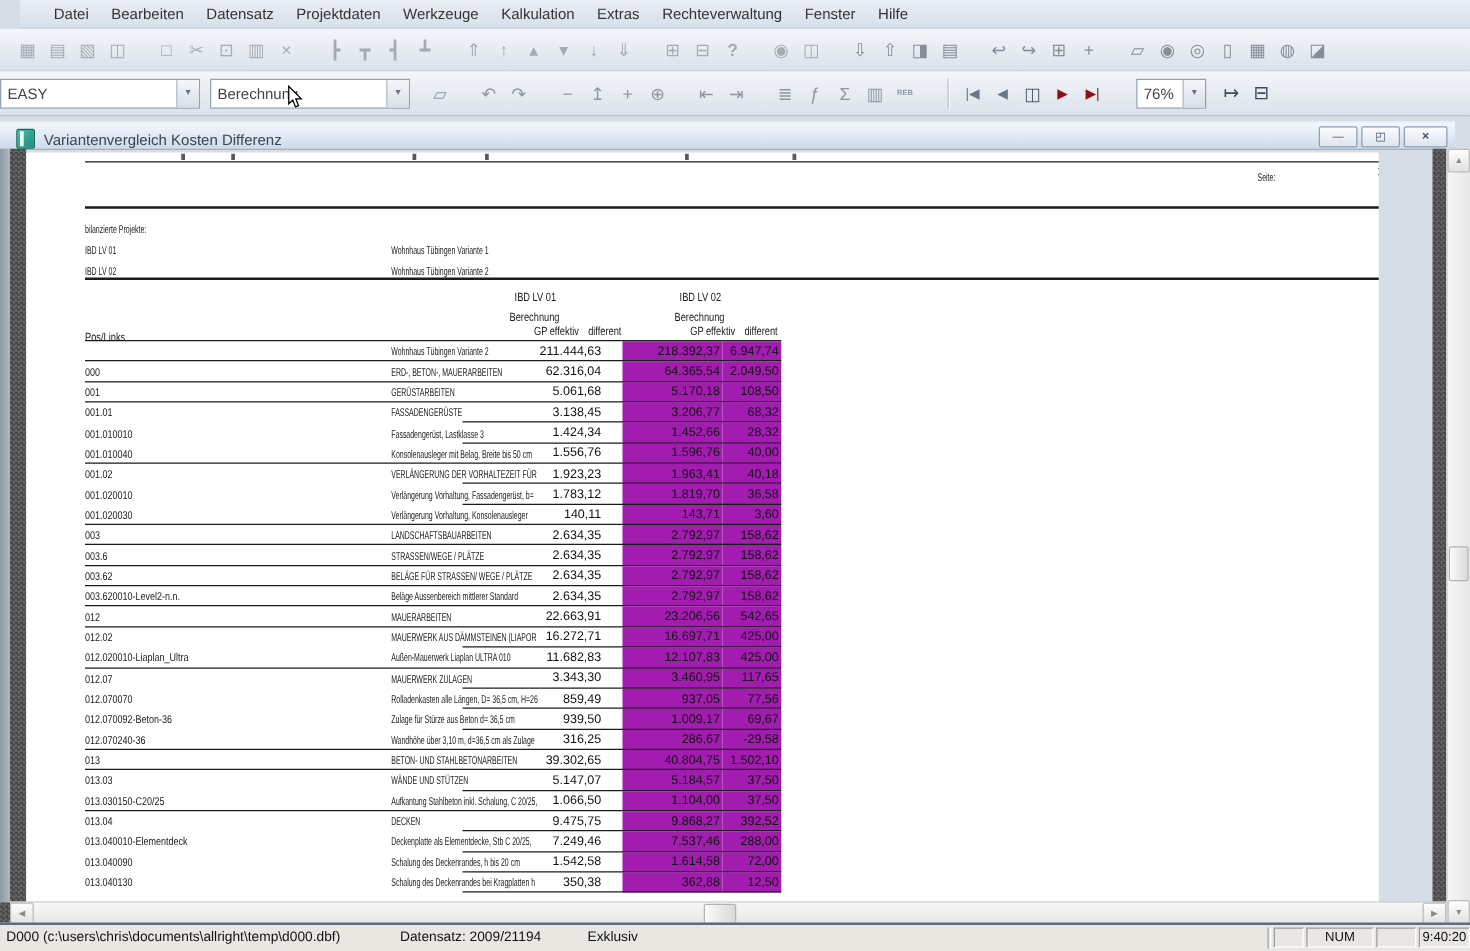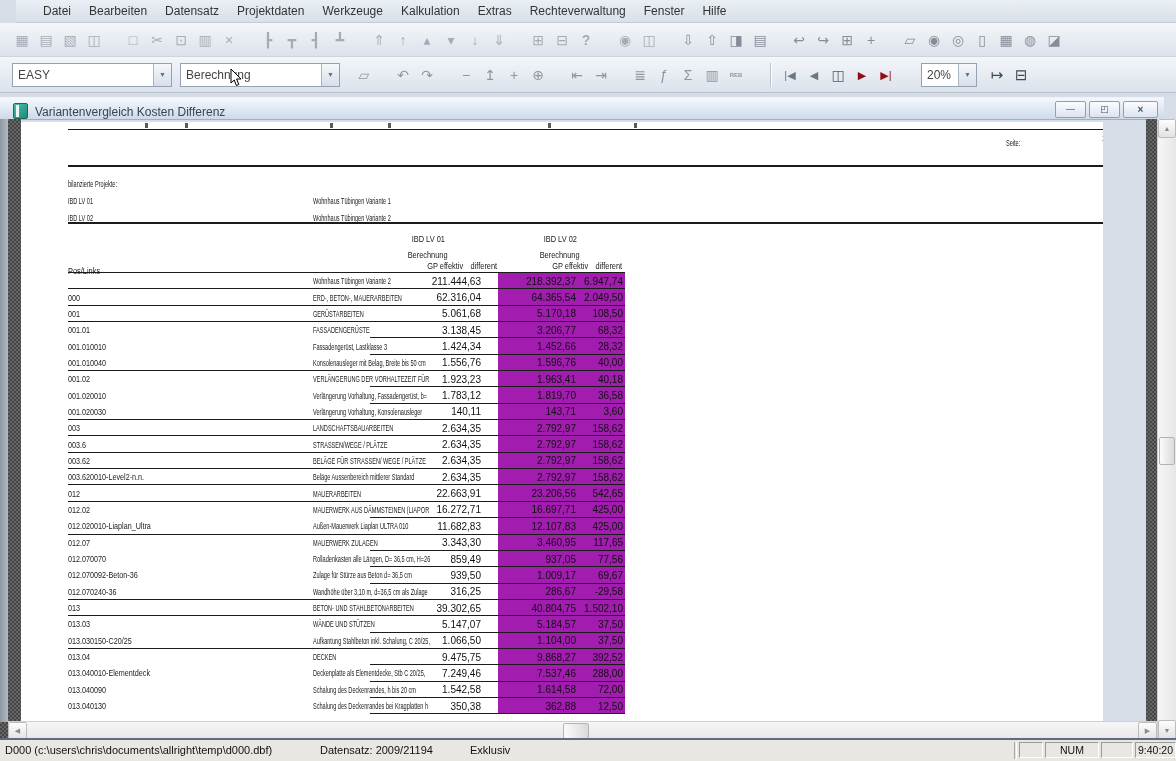--- a/index.html
+++ b/index.html
@@ -10,21 +10,21 @@
   
   .menubar{position:absolute;top:0;left:16px;right:0;height:22px;
     background:linear-gradient(#eaeef5,#d8e0ea);border-bottom:1px solid #c2cbd7;
     display:flex;align-items:center;padding-left:18px;font-size:12px;color:#333}
   .menu-item{padding:3px 9px;white-space:nowrap}
 
   
   .toolbar{position:absolute;left:0;right:0;display:flex;align-items:center;
     background:linear-gradient(#f3f6fa,#dce2eb)}
   #tb1{top:23px;height:33px;border-bottom:1px solid #cdd4df;padding-left:10px}
-  #tb2{top:57px;height:35px;border-bottom:1px solid #b8c1ce;padding-left:12px}
+  #tb2{top:57px;height:35px;border-bottom:1px solid #b8c1ce;padding-left:0}
   .tgroup{display:flex;align-items:center;margin-right:15px}
   .ticon{width:24px;height:20px;line-height:20px;text-align:center;font-size:14px;
     color:#a5abb5;cursor:default;white-space:nowrap}
   .ticon.dk{color:#868d98}
   #tb2 .ticon{color:#8f96a1}
   .tsep{width:1px;height:24px;background:#b9c1cd;box-shadow:1px 0 0 rgba(255,255,255,.85);margin:0 7px}
 
   [data-name="next-page-icon"],[data-name="last-page-icon"]{color:#8d1016 !important;font-size:11px}
   [data-name="first-page-icon"],[data-name="prev-page-icon"]{color:#6b7687 !important;font-size:11px}
   [data-name="copy-pages-icon"]{color:#4f5a68 !important}
@@ -224,21 +224,21 @@
         <span class="tsep" data-name="toolbar-separator"></span>
         <span class="tgroup">
           <span class="ticon" data-name="first-page-icon">|◀</span>
           <span class="ticon" data-name="prev-page-icon">◀</span>
           <span class="ticon" data-name="copy-pages-icon">◫</span>
           <span class="ticon" data-name="next-page-icon">▶</span>
           <span class="ticon" data-name="last-page-icon">▶|</span>
         </span>
       </span>
     <div class="combo" id="combo-zoom" data-name="zoom-combobox">
-      <span class="cval" data-name="zoom-combobox-value">20%</span>
+      <span class="cval" data-name="zoom-combobox-value">76%</span>
       <span class="cbtn" data-name="zoom-combobox-button">
           <span data-name="chevron-down-icon">▼</span>
         </span>
     </div>
     <span id="tb2b">
         <span class="tgroup">
           <span class="ticon" data-name="close-preview-icon">↦</span>
           <span class="ticon" data-name="print-icon">⊟</span>
         </span>
       </span>

